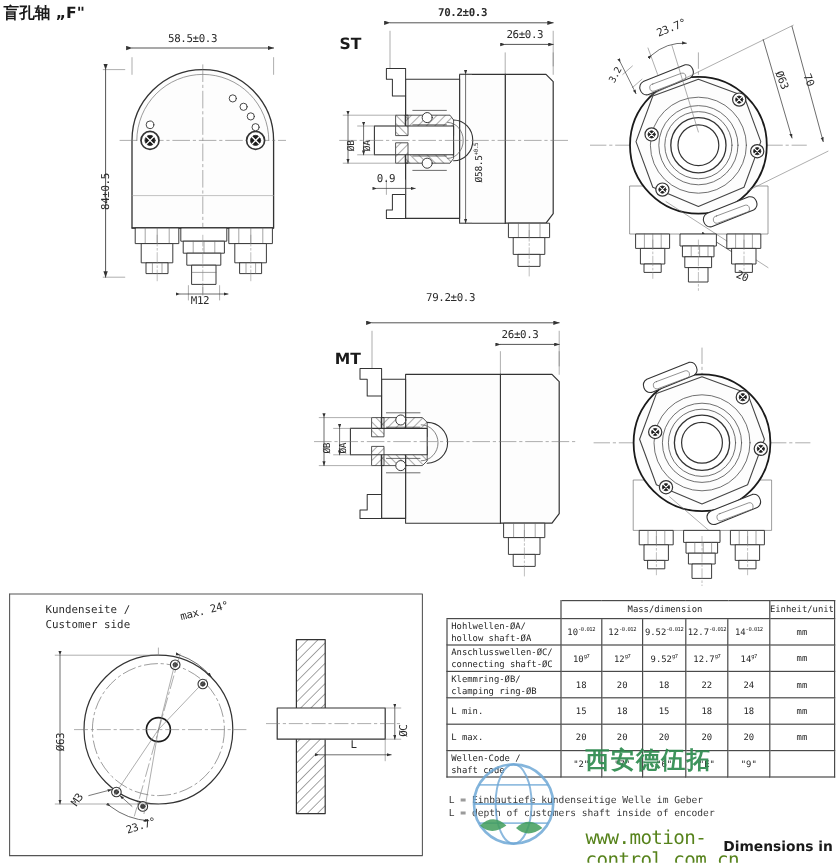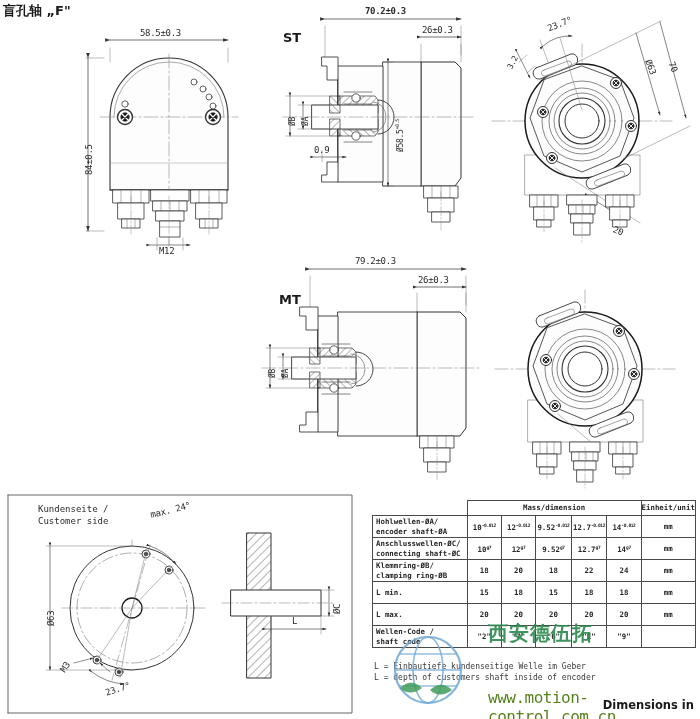--- a/index.html
+++ b/index.html
@@ -79,21 +79,21 @@
     font-size: 7.4px;
     color: #262626;
     background: transparent;
   }
   table.dimtable th, table.dimtable td {
     border: 1px solid #4a4a4a;
     padding: 0;
     text-align: center;
     vertical-align: middle;
     height: 15px;
-    font-weight: bold;
+    font-weight: normal;
     line-height: 9.2px;
   }
   table.dimtable td.rowhdr, table.dimtable th.rowhdr {
     text-align: left;
     padding-left: 3px;
     white-space: pre-line;
     height: 22px;
     line-height: 9.6px;
   }
   table.dimtable .corner { border-left: none; border-top: none; }
@@ -666,21 +666,21 @@
   <div class="dim rot90 small" style="left:288px; top:126px;">ØB</div>
   <div class="dim rot90 small" style="left:301px; top:126px;">ØA</div>
   <div class="dim" style="left:314px; top:145px;">0.9</div>
 
   <div class="dim" style="left:547px; top:19px; transform:rotate(-22deg);">23.7°</div>
   <div class="dim small" style="left:506px; top:58px; transform:rotate(-62deg);">3.2</div>
   <div class="dim" style="left:643px; top:62px; transform:rotate(68deg);">Ø63</div>
   <div class="dim" style="left:668px; top:62px; transform:rotate(68deg);">70</div>
   <div class="dim" style="left:613px; top:226px; transform:rotate(23deg);">20</div>
 
-  <div class="dim" style="left:355px; top:256px;">79.2±0.3</div>
+  <div class="dim" style="left:355px; top:244px;">79.2±0.3</div>
   <div class="dim" style="left:418px; top:275px;">26±0.3</div>
   <div class="dim rot90 small" style="left:268px; top:378px;">ØB</div>
   <div class="dim rot90 small" style="left:281px; top:378px;">ØA</div>
 
   <div class="cs-text" style="left:38px; top:503px;">Kundenseite /</div>
   <div class="cs-text" style="left:38px; top:515px;">Customer side</div>
   <div class="dim" style="left:150px; top:505px; transform:rotate(-14deg);">max. 24°</div>
   <div class="dim" style="left:105px; top:684px; transform:rotate(-18deg);">23.7°</div>
   <div class="dim rot90" style="left:46px; top:626px;">Ø63</div>
   <div class="dim" style="left:60px; top:662px; transform:rotate(-55deg);">M3</div>
@@ -692,21 +692,21 @@
       <thead>
         <tr>
           <th class="corner colw-hdr"></th>
           <th class="colw-val" colspan="5">Mass/dimension</th>
           <th class="colw-unit">Einheit/unit</th>
         </tr>
       </thead>
       <tbody>
         <tr>
           <td class="rowhdr colw-hdr">Hohlwellen-ØA/
-encoder shaft-ØA</td>
+hollow shaft-ØA</td>
           <td class="colw-val"><span>10</span><span class="sup">-0.012</span></td>
           <td class="colw-val"><span>12</span><span class="sup">-0.012</span></td>
           <td class="colw-val"><span>9.52</span><span class="sup">-0.012</span></td>
           <td class="colw-val"><span>12.7</span><span class="sup">-0.012</span></td>
           <td class="colw-val"><span>14</span><span class="sup">-0.012</span></td>
           <td class="colw-unit">mm</td>
         </tr>
         <tr>
           <td class="rowhdr colw-hdr">Anschlusswellen-ØC/
 connecting shaft-ØC</td>

